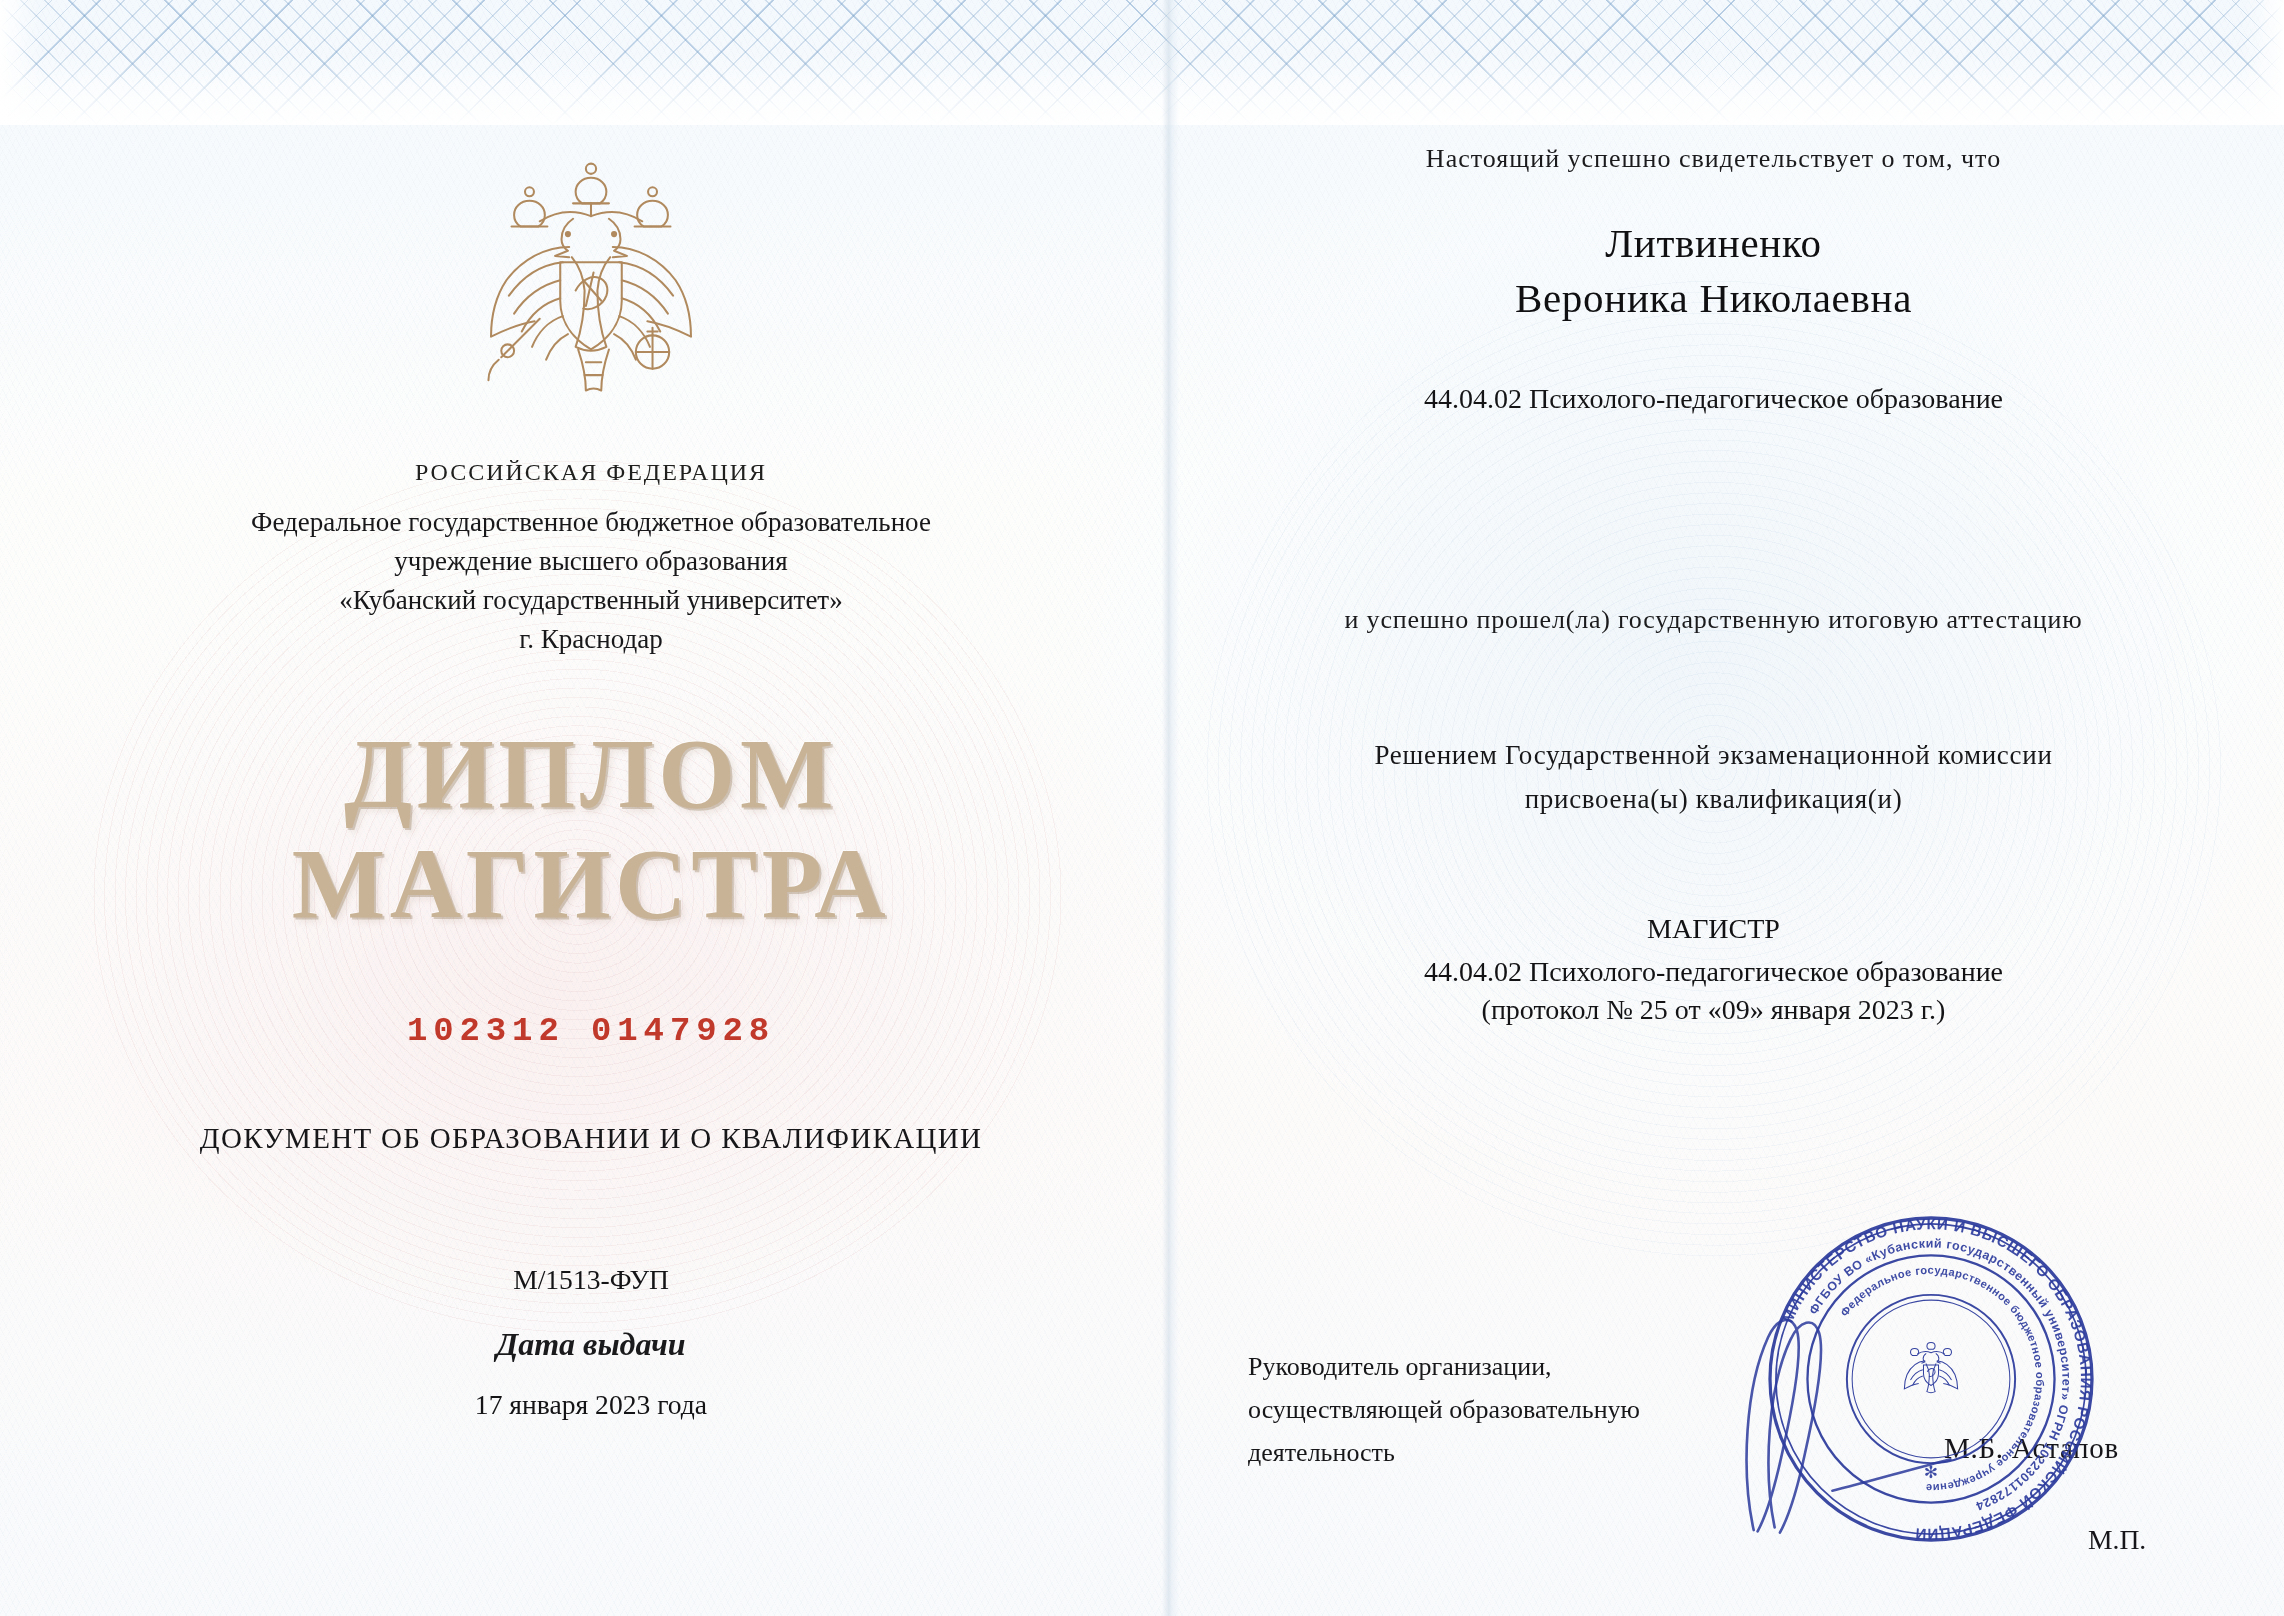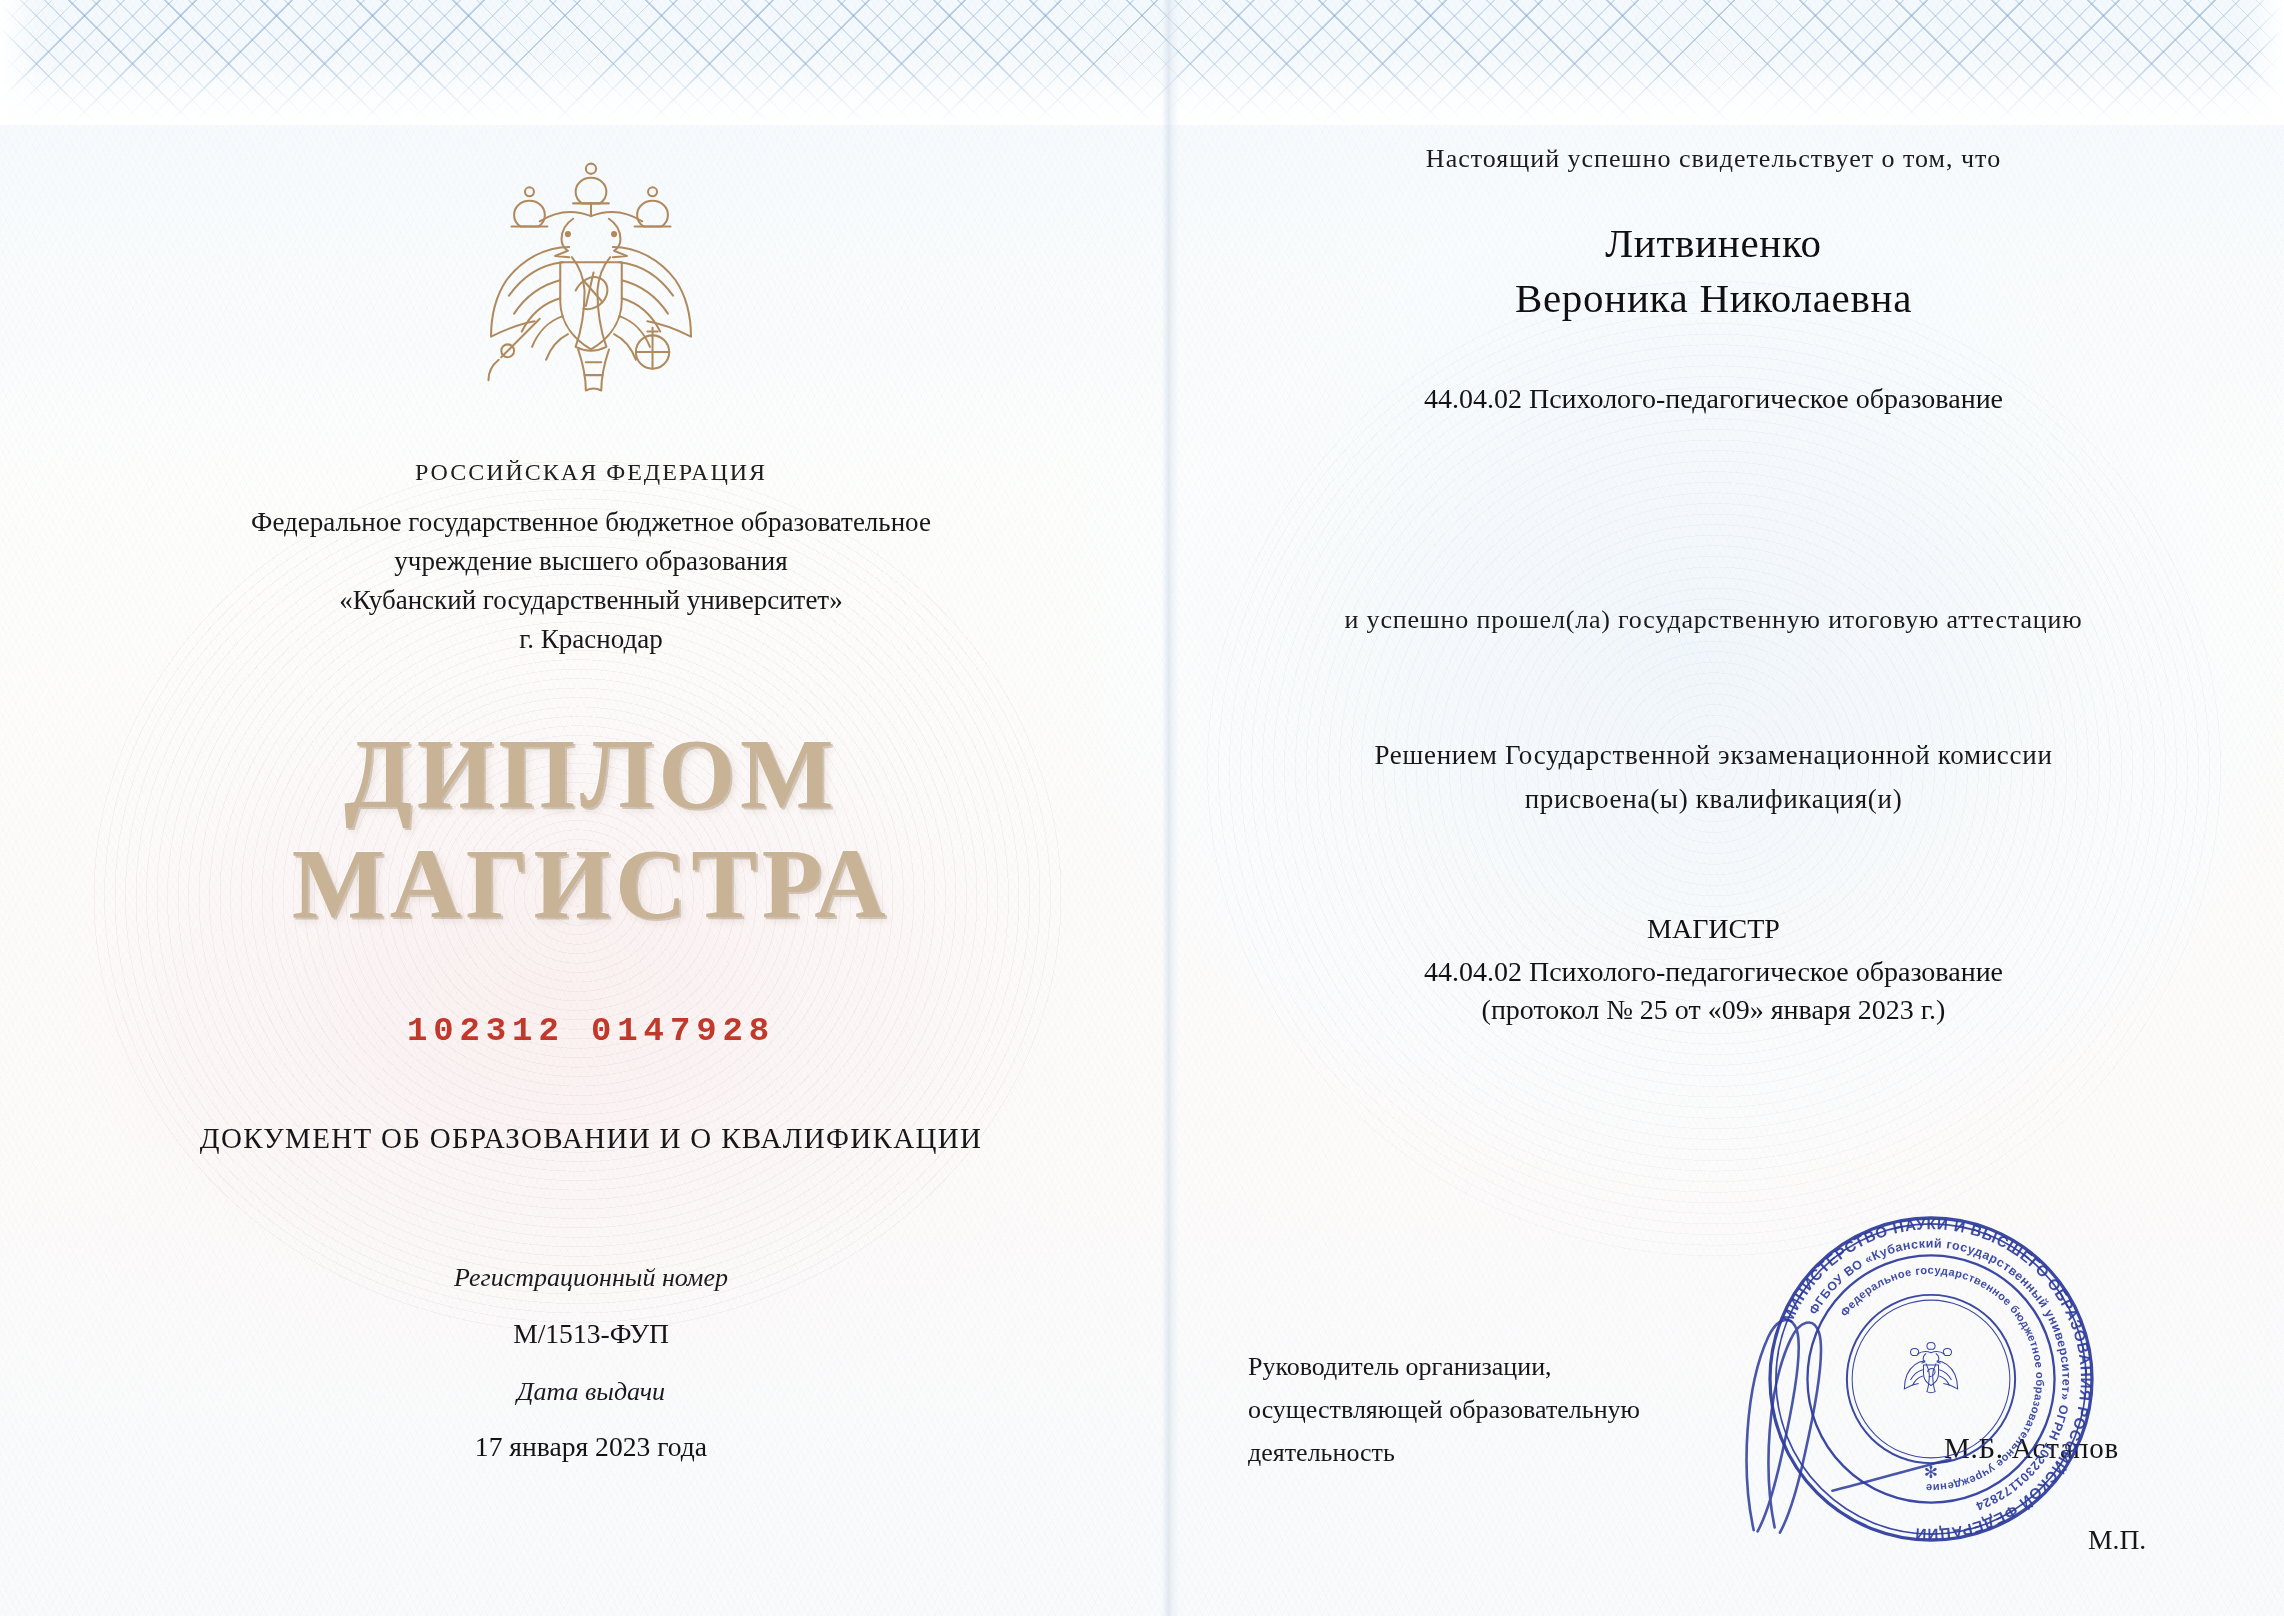--- a/index.html
+++ b/index.html
@@ -176,24 +176,25 @@
     font-size: 26px;
     font-style: italic;
     color: #1a1a1c;
   }
   .reg-value {
     font-size: 27.6px;
     color: #141416;
     margin-top: 5.3px;
   }
   .date-label {
-    font-size: 26px;
+    font-size: 32px;
     font-style: italic;
     color: #1a1a1c;
     margin-top: 9.2px;
+    font-weight: bold;
   }
   .date-value {
     font-size: 27.6px;
     color: #141416;
     margin-top: 5.3px;
   }
 
   
   .r-intro {
     font-size: 26px;
@@ -379,21 +380,20 @@
     <div class="diploma-title">
       <div>ДИПЛОМ</div>
       <div>МАГИСТРА</div>
     </div>
 
     <div class="serial">102312  0147928</div>
 
     <div class="doc-kind">ДОКУМЕНТ ОБ ОБРАЗОВАНИИ И О КВАЛИФИКАЦИИ</div>
 
     <div class="reg-block">
-      <div class="reg-label">Регистрационный номер</div>
       <div class="reg-value">М/1513-ФУП</div>
       <div class="date-label">Дата выдачи</div>
       <div class="date-value">17 января 2023 года</div>
     </div>
   </div>
 
   <div class="col-right">
 
     <div class="r-intro">Настоящий успешно свидетельствует о том, что</div>
 

